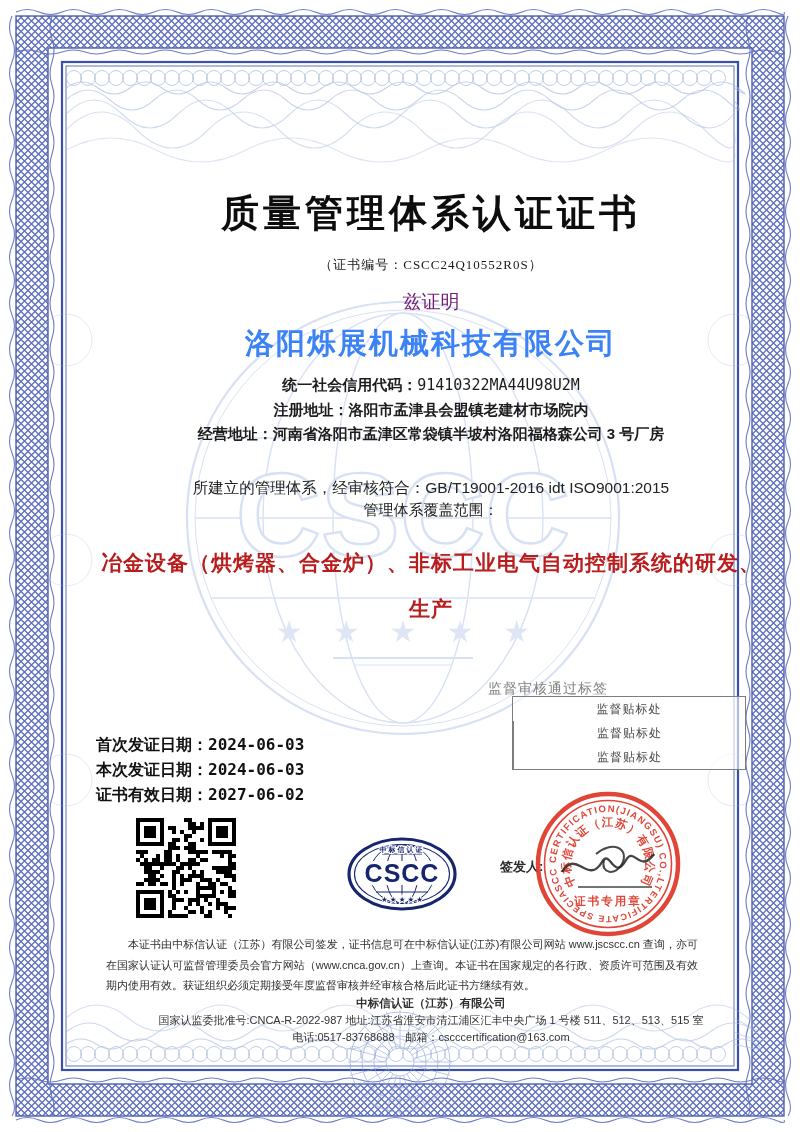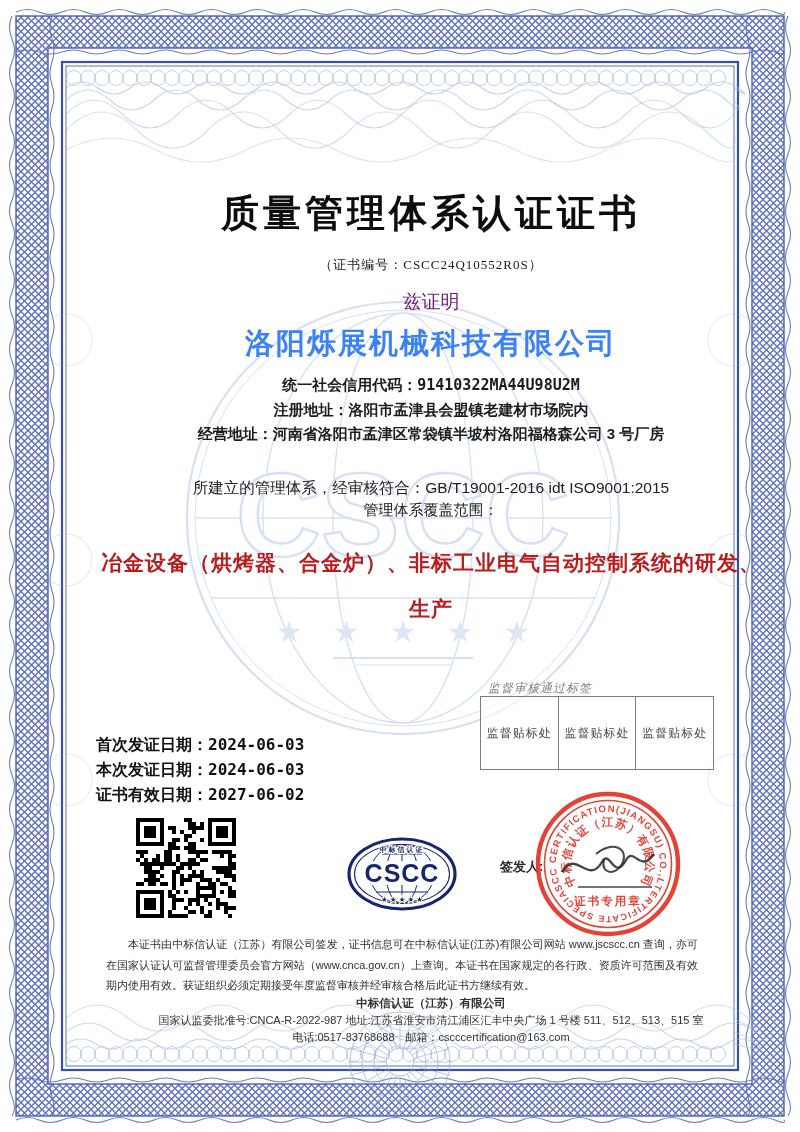--- a/index.html
+++ b/index.html
@@ -6,30 +6,30 @@
   .page{position:relative;width:800px;height:1132px;background:#ffffff;overflow:hidden;
         font-family:"Liberation Sans","DejaVu Sans",sans-serif;color:#111;}
   .layer{position:absolute;left:0;top:0;width:800px;height:1132px;}
   .ctr{position:absolute;left:0;width:800px;text-align:center;padding-left:31px;}
   .title{font-family:"Liberation Serif","DejaVu Serif",serif;font-size:38px;font-weight:bold;
          letter-spacing:4px;color:#0d0d0d;}
   .certno{font-family:"Liberation Serif","DejaVu Serif",serif;font-size:13px;color:#1a1a1a;letter-spacing:1px;}
   .hereby{font-size:19px;color:#701a75;}
   .company{font-size:29px;font-weight:bold;letter-spacing:2px;color:#3b82f6;}
   .infoline{font-size:15px;font-weight:600;color:#1c1c1c;}
-  .infoline .code{font-family:"DejaVu Sans Mono","Liberation Mono",monospace;font-weight:bold;margin-top:11px;}
+  .infoline .code{font-family:"DejaVu Sans Mono","Liberation Mono",monospace;font-weight:normal;margin-top:11px;}
   .stdline{font-size:15.5px;font-weight:500;color:#222;}
   .scopelabel{font-size:15px;font-weight:500;color:#222;}
   .scope{font-size:21px;font-weight:bold;color:#b91c1c;letter-spacing:1px;}
   .dates{position:absolute;left:96px;top:700px;margin-top:32px;}
   .daterow{font-size:16px;font-weight:bold;color:#111;line-height:25px;white-space:nowrap;}
   .daterow .dval{font-family:"DejaVu Sans Mono","Liberation Mono",monospace;font-weight:bold;}
-  .suptag{position:absolute;left:488px;top:680px;font-size:12px;color:#808080;letter-spacing:1px;font-style:italic;}
-  .supbox{position:absolute;left:480px;top:696px;width:232px;height:72px;border:1.5px solid #7d7d7d;
-          display:flex;background:rgba(255,255,255,.6);}
+  .suptag{position:absolute;left:488px;top:680px;font-size:14px;color:#808080;letter-spacing:1px;}
+  .supbox{position:absolute;left:512px;top:696px;width:232px;height:72px;border:1.5px solid #7d7d7d;
+          display:flex;background:rgba(255,255,255,.6);flex-direction:column;}
   .supcell{flex:1;display:flex;align-items:center;justify-content:center;font-size:12px;color:#4a4a4a;
            letter-spacing:1px;border-left:1.2px solid #7d7d7d;}
   .supcell:first-child{border-left:none;}
   .finep{position:absolute;left:106px;top:934px;width:592px;font-size:11px;line-height:20.5px;
          color:#2e2e2e;text-align:justify;text-indent:2em;font-weight:500;}
   .issuer{top:996px;font-size:11.5px;font-weight:600;color:#2e2e2e;}
   .approval{top:1013px;font-size:11px;color:#333;font-weight:500;}
   .contact{top:1030px;font-size:11px;color:#333;font-weight:500;}
   .signer{position:absolute;left:500px;top:858px;font-size:13px;font-weight:bold;color:#2a2a2a;z-index:5;}
   .qr{position:absolute;left:136px;top:818px;z-index:6;}

